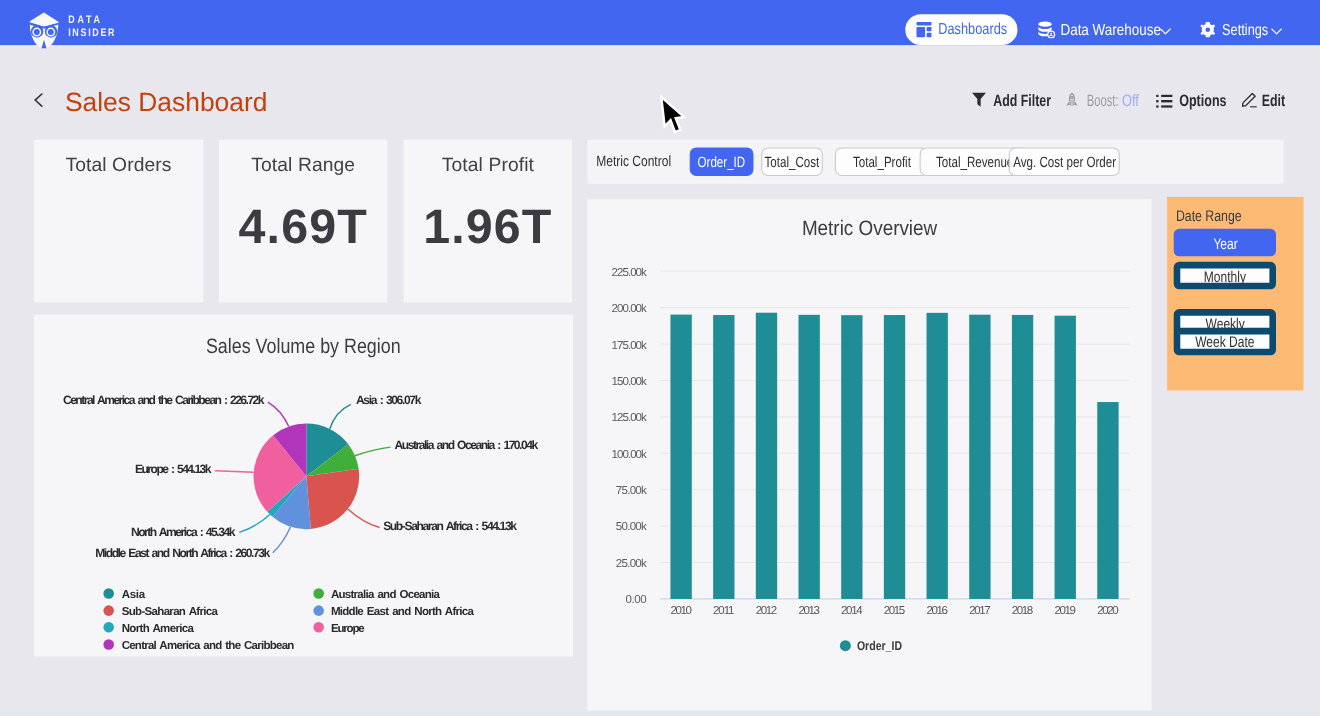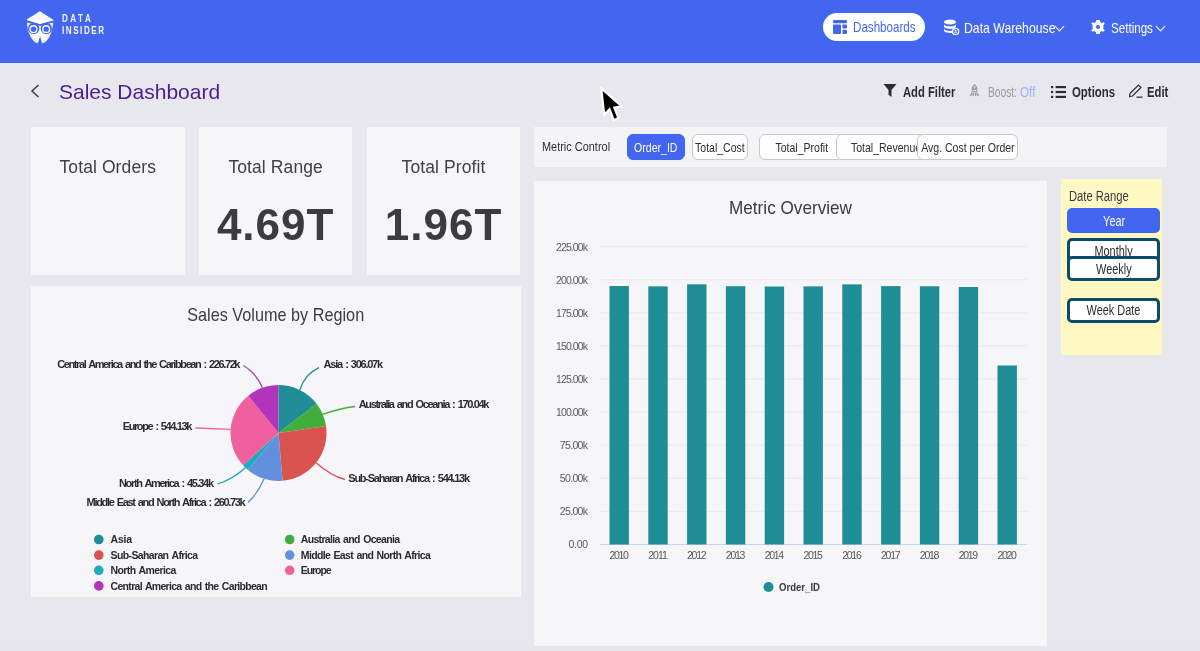--- a/index.html
+++ b/index.html
@@ -2,37 +2,37 @@
 <html><head>
 <meta charset="utf-8">
 <style>
   * { margin:0; padding:0; box-sizing:border-box; }
   html,body { width:1200px; height:651px; overflow:hidden; }
   body { font-family:"Liberation Sans", sans-serif; background:#e8e7ee; position:relative; }
   .abs { position:absolute; }
   .card { position:absolute; background:#f6f5f7; }
   .sq { display:inline-block; transform-origin:0 50%; white-space:nowrap; }
   
-  #header { position:absolute; left:0; top:0; width:1200px; height:63px; background:#4266f0; }
+  #header { position:absolute; left:0; top:0; width:1200px; height:41px; background:#4266f0; }
   #logo-text { position:absolute; left:62px; top:13px; color:#f6f6f8; font-size:10px; font-weight:bold; letter-spacing:3.1px; line-height:12.4px; transform:scaleX(0.81); transform-origin:0 0; }
   #btn-dash { position:absolute; left:823px; top:12.5px; width:102px; height:28.5px; background:#fff; border-radius:14px; }
   .navitem { position:absolute; top:19.5px; color:#fff; font-size:14.5px; }
   
   .action { position:absolute; top:82.5px; font-size:15px; font-weight:600; color:#2c2c30; }
   
   .kpi { position:absolute; top:127px; width:153.5px; height:148px; background:#f6f5f7; text-align:center; }
-  .kpi .t { margin-top:30px; font-size:17.5px; color:#404046; letter-spacing:0.1px; }
+  .kpi .t { margin-top:12px; font-size:17.5px; color:#404046; letter-spacing:0.1px; }
   .kpi .v { margin-top:22px; font-size:44px; font-weight:bold; color:#3b3b41; letter-spacing:1px; }
   
   #metricbar { position:absolute; left:534px; top:127px; width:633px; height:40px; background:#f4f3f6; }
   .mbtn { position:absolute; top:6.8px; height:26.6px; background:#fdfdfe; border:1px solid #c9c9ce; border-radius:6px; font-size:13.5px; color:#2f2f33; display:flex; align-items:center; justify-content:center; }
   .mbtn .sq { transform:scaleX(0.78); transform-origin:50% 50%; }
   
-  #datecard { position:absolute; left:1061px; top:179px; width:101px; height:175.5px; background:#fef9c3; }
-  .dbtn { position:absolute; left:6.3px; width:93px; height:25px; background:#fdfdfe; border:3px solid #0c4a6e; border-radius:5px; font-size:14px; color:#2f2f33; display:flex; align-items:center; justify-content:center; }
+  #datecard { position:absolute; left:1061px; top:179px; width:124px; height:175.5px; background:#fdba74; }
+  .dbtn { position:absolute; left:6.3px; width:93px; height:25px; background:#fdfdfe; border:6px solid #0c4a6e; border-radius:5px; font-size:14px; color:#2f2f33; display:flex; align-items:center; justify-content:center; }
   .dbtn .sq { transform:scaleX(0.78); transform-origin:50% 50%; }
   .chev { display:inline-block; width:7px; height:7px; border-right:1.8px solid #fff; border-bottom:1.8px solid #fff; transform:rotate(45deg); }
 </style>
 </head>
 <body>
 
   <div id="header">
     <svg class="abs" style="left:26.5px;top:10.5px" width="27" height="33" viewBox="0 0 28 34">
       <path d="M13.5 1 L27 9.3 C27.3 18.6 24.4 27.6 18.6 32.4 C16.8 33.8 10.2 33.8 8.4 32.4 C2.6 27.6 -0.3 18.6 0 9.3 Z" fill="#f8f8f6"></path>
       <path d="M13.5 26 L15.9 34.2 L11.1 34.2 Z" fill="#4266f0"></path>
@@ -67,21 +67,21 @@
       <path d="M7 0 L8.7 0 L9.2 2 A5.2 5.2 0 0 1 10.8 2.9 L12.8 2.3 L13.7 3.8 L12.2 5.2 A5.2 5.2 0 0 1 12.2 8.8 L13.7 10.2 L12.8 11.7 L10.8 11.1 A5.2 5.2 0 0 1 9.2 12 L8.7 14 L5.3 14 L4.8 12 A5.2 5.2 0 0 1 3.2 11.1 L1.2 11.7 L0.3 10.2 L1.8 8.8 A5.2 5.2 0 0 1 1.8 5.2 L0.3 3.8 L1.2 2.3 L3.2 2.9 A5.2 5.2 0 0 1 4.8 2 L5.3 0 Z" fill="#fff"></path>
       <circle cx="7" cy="7" r="2.1" fill="#4266f0"></circle>
     </svg>
     <span class="navitem sq" id="t-set" style="left:1110.5px;transform:scaleX(0.8)">Settings</span>
     <span class="chev abs" style="left:1157px;top:23px"></span>
   </div>
 
   <svg class="abs" style="left:29px;top:84px" width="12" height="14" viewBox="0 0 12 14">
     <path d="M9.5 1 L3 7 L9.5 13" stroke="#3a3a3e" stroke-width="1.5" fill="none"></path>
   </svg>
-  <span class="abs" style="left:59px;top:80px;font-size:21px;color:#4c1d95">Sales Dashboard</span>
+  <span class="abs" style="left:59px;top:80px;font-size:24px;color:#c2410c">Sales Dashboard</span>
 
   <svg class="abs" style="left:883px;top:84px" width="14" height="14" viewBox="0 0 14 14">
     <path d="M0.5 0 L13.5 0 L8.5 6 L8.5 13 L5.5 10.8 L5.5 6 Z" fill="#2c2c30"></path>
   </svg>
   <span class="action sq" id="t-addf" style="left:903px;transform:scaleX(0.75)">Add Filter</span>
   <svg class="abs" style="left:968px;top:84px" width="13" height="14" viewBox="0 0 13 14">
     <g fill="none" stroke="#97979f" stroke-width="1.1">
       <path d="M6.5 0.8 C8.4 2.3 9.1 4.8 8.6 7.8 L4.4 7.8 C3.9 4.8 4.6 2.3 6.5 0.8 Z"></path>
       <circle cx="6.5" cy="4.8" r="1.1"></circle>
       <path d="M4.3 8.4 L2.6 11.2 L4.7 10.5 M8.7 8.4 L10.4 11.2 L8.3 10.5"></path>
@@ -244,21 +244,21 @@
   </div>
 
   <div id="datecard">
     <span class="abs sq" id="t-dr" style="left:7.5px;top:9px;font-size:14px;color:#3a3a40;transform:scaleX(0.8)">Date Range</span>
     <div class="dbtn" style="top:29px;background:#4266f0;border-color:#4266f0;color:#fff">
       <span class="sq">Year</span>
     </div>
     <div class="dbtn" style="top:59.2px">
       <span class="sq">Monthly</span>
     </div>
-    <div class="dbtn" style="top:77px">
+    <div class="dbtn" style="top:102px">
       <span class="sq">Weekly</span>
     </div>
     <div class="dbtn" style="top:118.7px">
       <span class="sq">Week&nbsp;Date</span>
     </div>
   </div>
 
   <svg class="abs" style="left:598px;top:85.5px" width="26" height="38" viewBox="0 0 26 38">
     <path d="M3.2 2.2 L6.2 28.8 L11.6 23.3 L15.7 34.2 L20.5 32.1 L16.3 21.5 L23.8 20.3 Z" fill="#000" stroke="#fff" stroke-width="2.2"></path>
   </svg>

